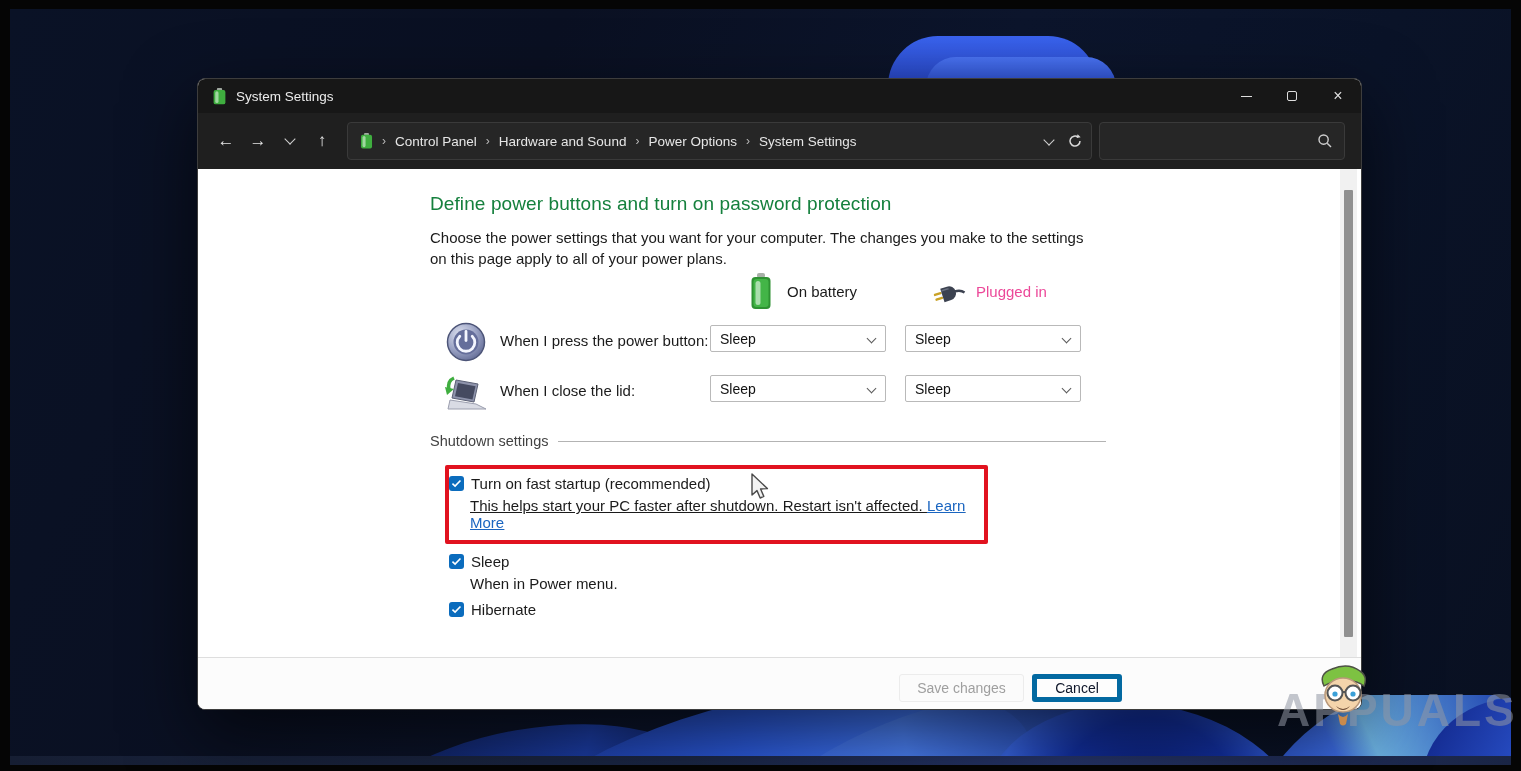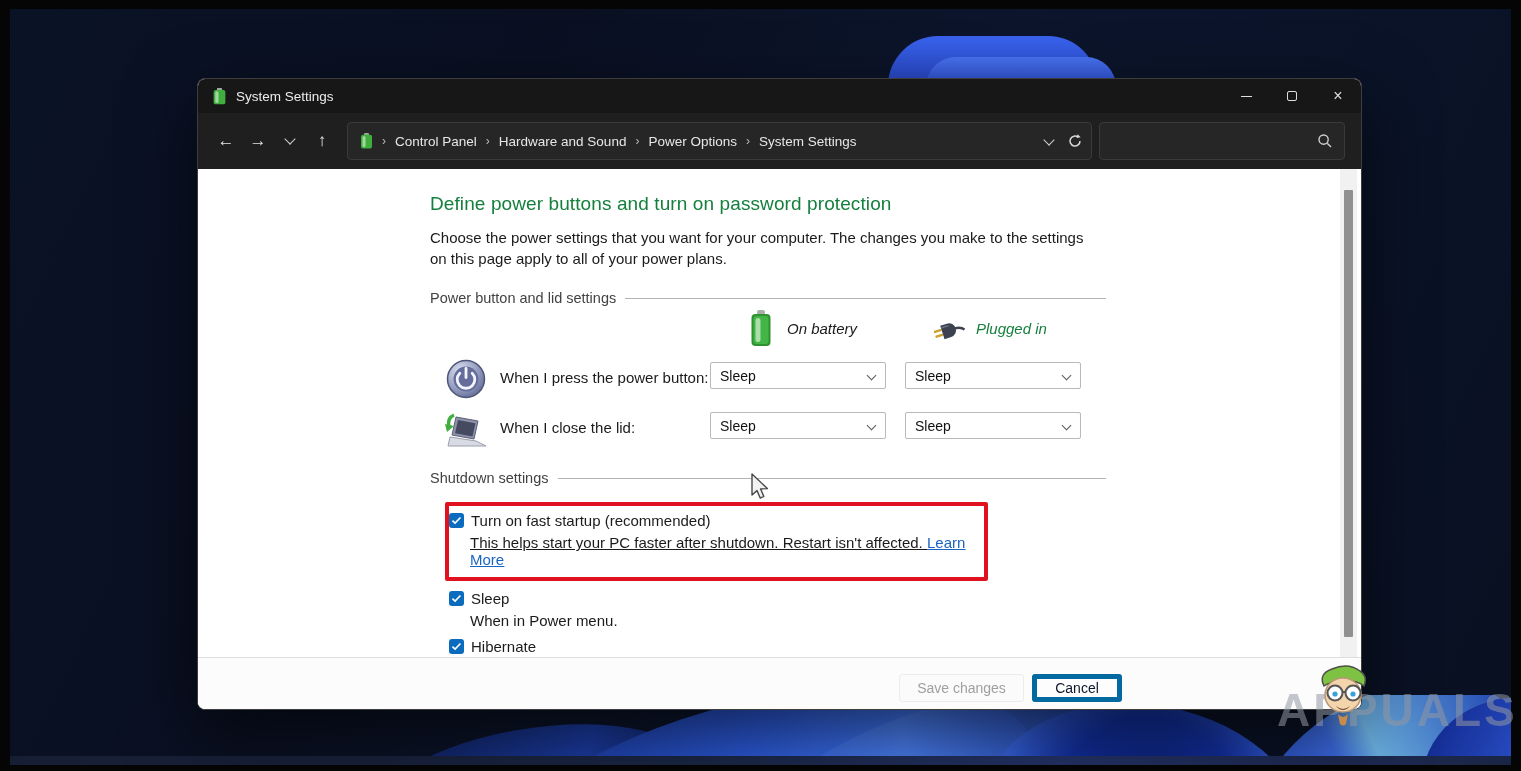--- a/index.html
+++ b/index.html
@@ -71,25 +71,25 @@
   
   .content { position:relative; height:488px; background:#ffffff; overflow:hidden; }
   .main { position:absolute; left:232px; top:0; width:676px; }
   .heading { margin-top:24px; font-size:19px; color:#15803d; font-weight:400; letter-spacing:.1px; }
   .desc { margin-top:13px; width:668px; font-size:15px; line-height:1.38; color:#1b1b1b; }
   .sectionrow { display:flex; align-items:center; margin-top:21px; }
   .sectionrow.shutdown { margin-top:14px; }
   .sectiontitle { font-size:14.5px; color:#424242; white-space:nowrap; }
   .sectionline { flex:1; border-top:1px solid #b3b3b3; margin-left:9px; }
 
-  .colheader { position:relative; height:50px;font-style:italic; }
+  .colheader { position:relative; height:50px; }
   .colheader .bat { position:absolute; left:320px; top:4px; }
   .colheader .batlabel { position:absolute; left:357px; top:14px; font-size:15px; color:#1b1b1b; }
   .colheader .plug { position:absolute; left:503px; top:12px; }
-  .colheader .pluglabel { position:absolute; left:546px; top:14px; font-size:15px; color:#15803d; }
+  .colheader .pluglabel { position:absolute; left:546px; top:14px; font-size:15px; color:#ec4899; }
 
   .settingrow { position:relative; height:50px; }
   .settingrow .rowicon { position:absolute; left:16px; top:3px; }
   .settingrow .rowlabel { position:absolute; left:70px; top:13px; font-size:15px; color:#1b1b1b; }
   .select { position:absolute; top:6px; width:176px; height:27px; background:#fff;
     border:1px solid #b9b9b9; border-radius:2px; font-size:14px; color:#111;
     display:flex; align-items:center; padding-left:9px; }
   .select .dd { position:absolute; right:10px; top:9px; width:7px; height:7px;
     border-right:1.3px solid #5a5a5a; border-bottom:1.3px solid #5a5a5a; transform:rotate(45deg); }
   .sel1 { left:280px; } .sel2 { left:475px; }
@@ -219,24 +219,20 @@
           </svg>
         </span>
       </div>
     </div>
 
     <div class="content">
       <div class="main">
         <div class="heading">Define power buttons and turn on password protection</div>
         <div class="desc">Choose the power settings that you want for your computer. The changes you make to the settings on this page apply to all of your power plans.</div>
 
-        <div class="sectionrow">
-          <span class="sectiontitle">Power button and lid settings</span>
-          <span class="sectionline"></span>
-        </div>
 
         <div class="colheader">
           <span class="bat">
             <svg width="22" height="37" viewBox="0 0 22 37">
               <rect x="7" y="0" width="8" height="5" rx="2" fill="#a7b0a7"></rect>
               <rect x="1.5" y="4" width="19" height="32" rx="4" fill="#2e9232"></rect>
               <rect x="3.5" y="6" width="15" height="28" rx="3" fill="#43b547"></rect>
               <rect x="5.5" y="8" width="5" height="24" rx="2.5" fill="rgba(255,255,255,.55)"></rect>
             </svg>
           </span>

